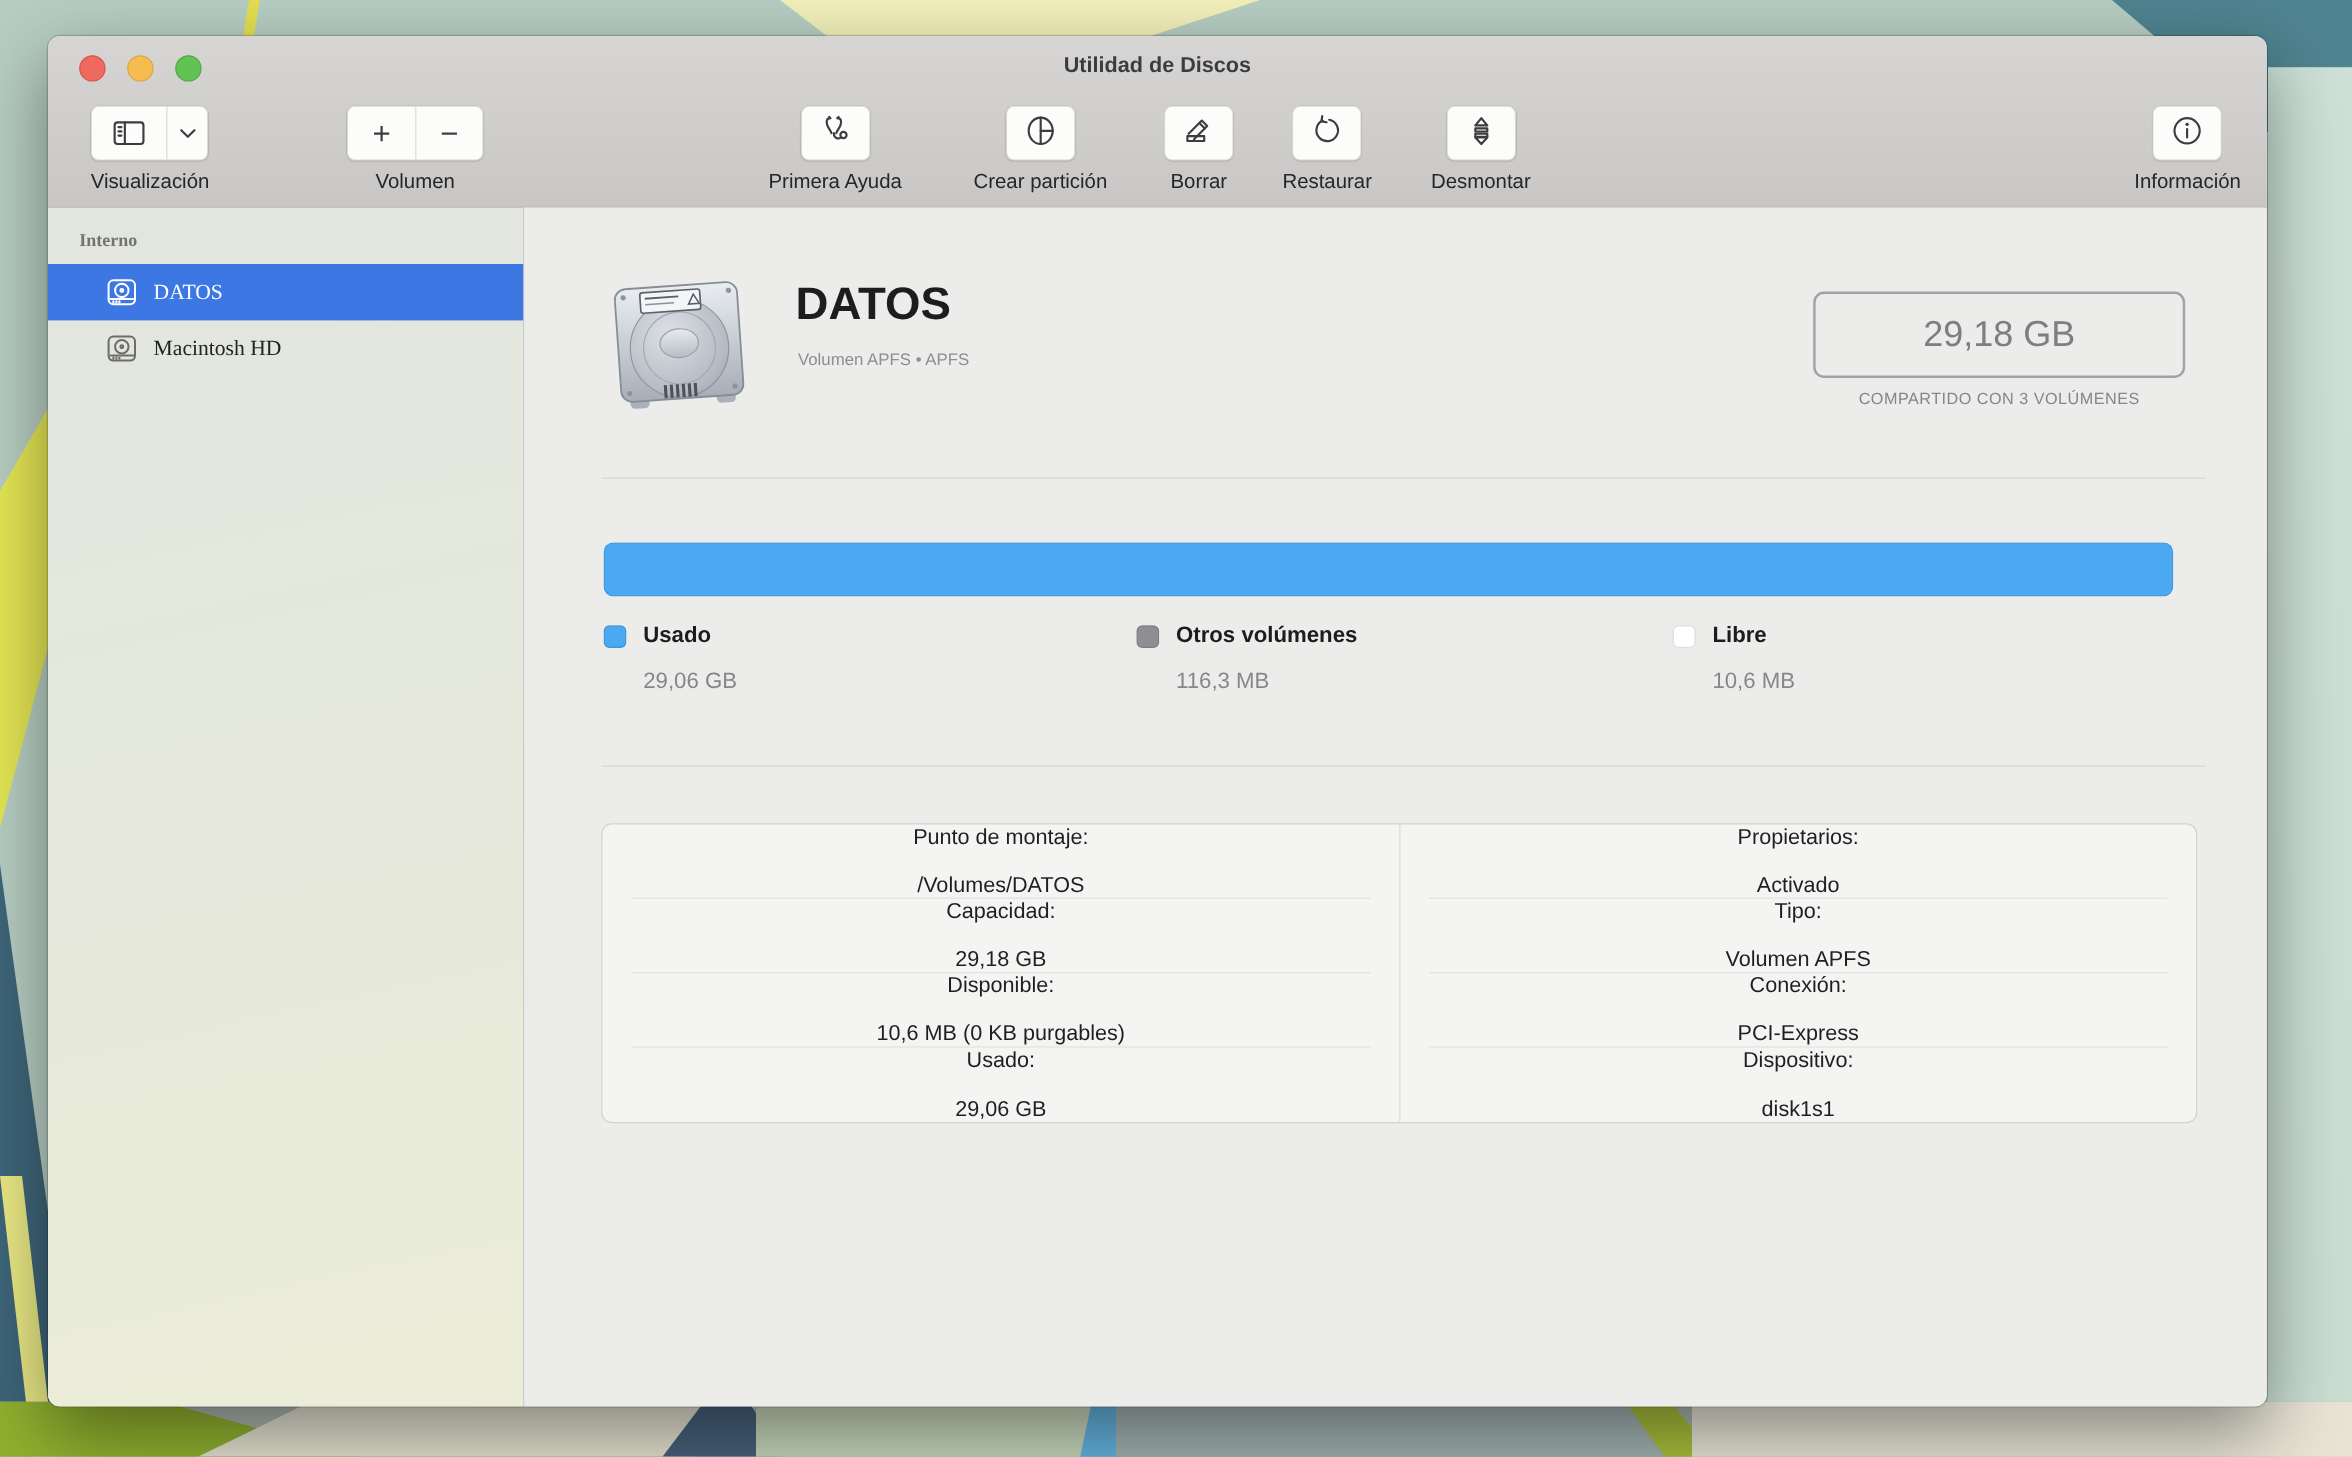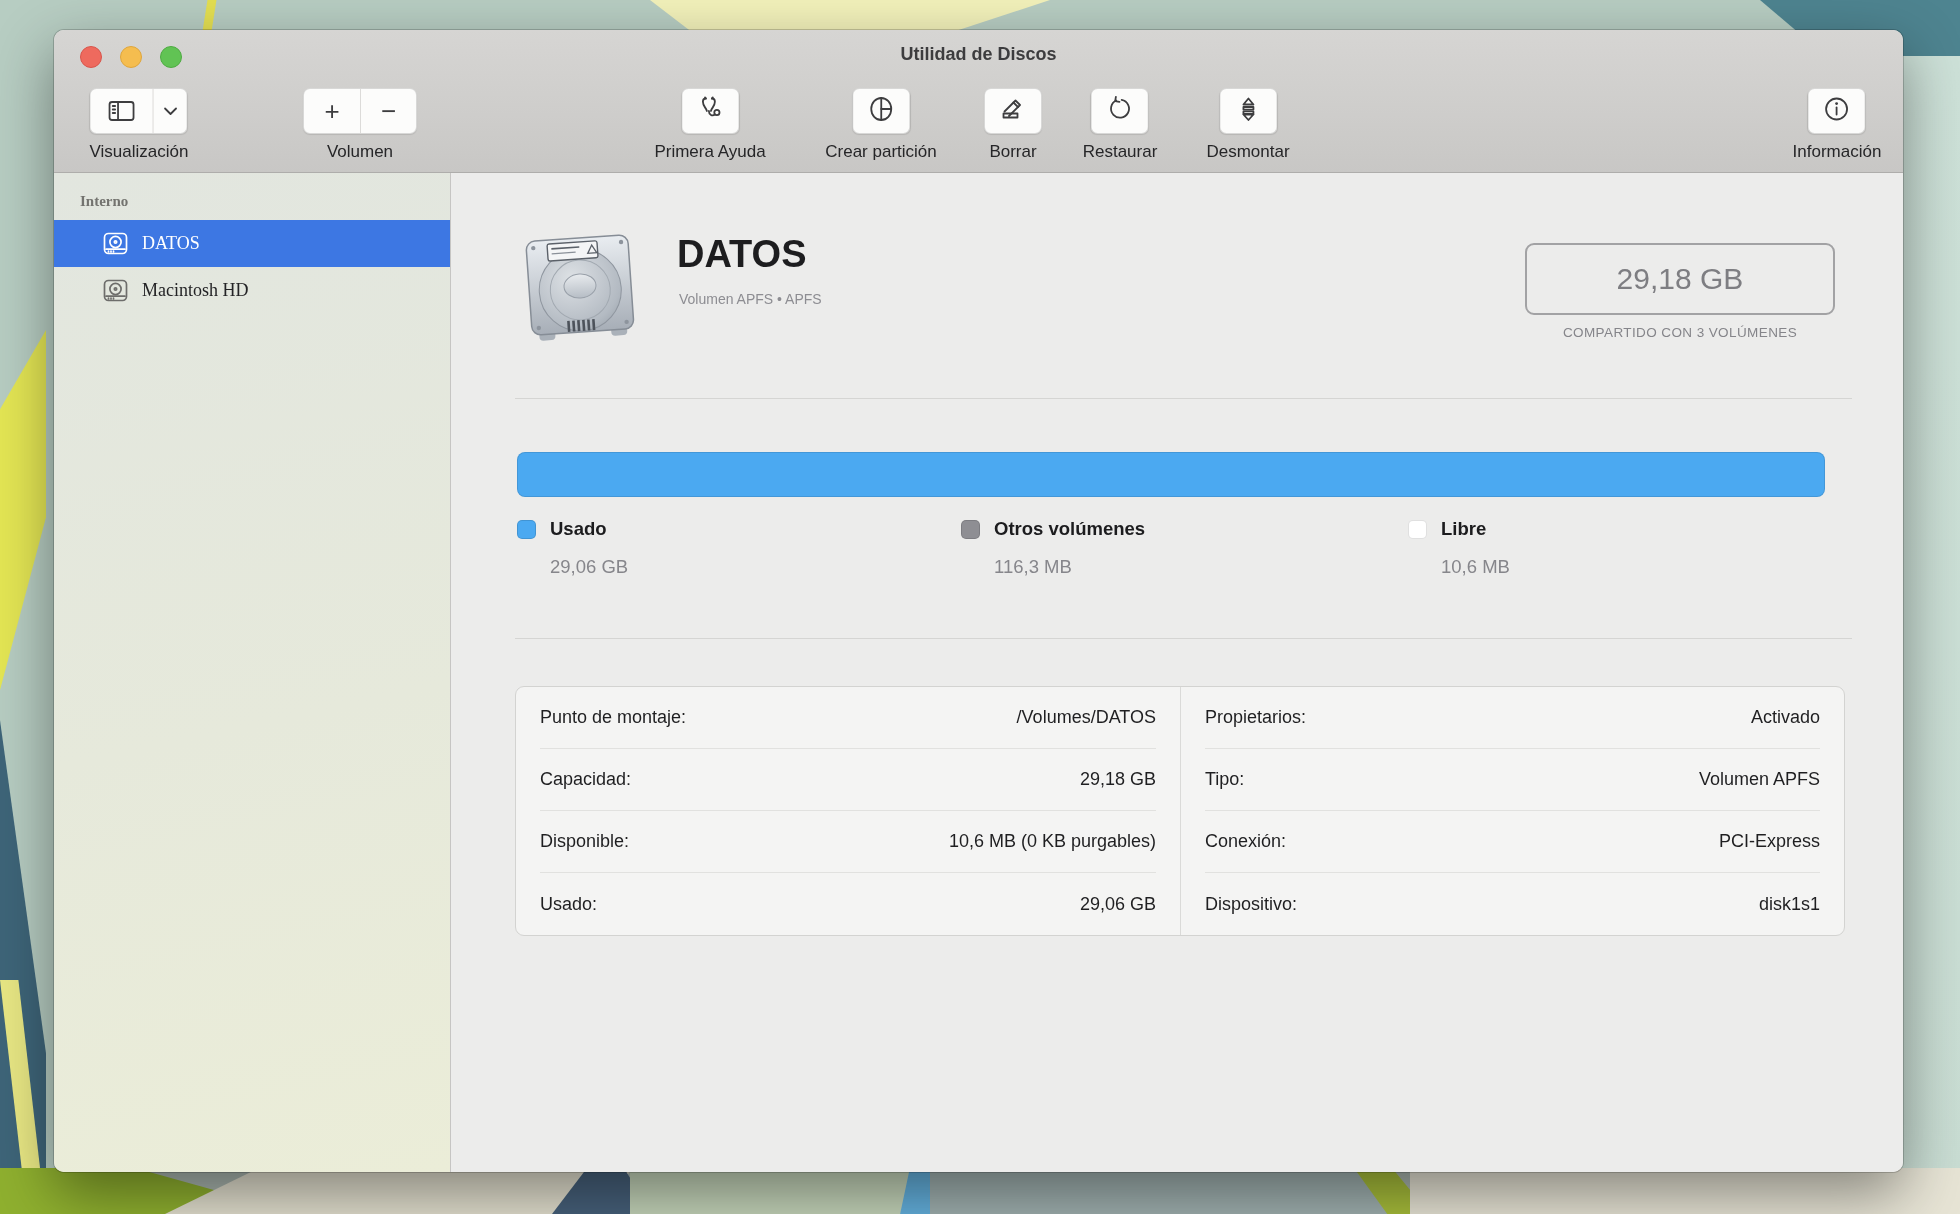--- a/index.html
+++ b/index.html
@@ -20,21 +20,21 @@
   .wb1 { left:0; width:300px; background:#8fb02f; clip-path:polygon(0 0,45% 0,100% 100%,0 100%); }
   .wb2 { left:165px; width:470px; background:#e3e0cf; clip-path:polygon(20% 0,100% 0,88% 100%,0 100%); }
   .wb3 { left:552px; width:100px; background:#46607a; clip-path:polygon(35% 0,72% 0,100% 100%,0 100%); }
   .wb4 { left:630px; width:300px; background:#c4d4b9; }
   .wb5 { left:905px; width:34px; background:#63b0dd; transform:skewX(-12deg); }
   .wb6 { left:930px; width:460px; background:#9fb0af; }
   .wb7 { left:1335px; width:95px; background:#a7bd3a; clip-path:polygon(20% 0,60% 0,100% 100%,55% 100%); }
   .wb8 { left:1410px; width:550px; background:#e7e4d5; }
 
   
-  .window { position:absolute; left:54px; top:30px; width:1849px; height:1142px;
+  .window { position:absolute; left:40px; top:30px; width:1849px; height:1142px;
             border-radius:10px; overflow:hidden; background:#ececea;
             box-shadow:0 22px 60px rgba(0,0,0,.42), 0 0 0 1px rgba(0,0,0,.18); }
 
   
   .header { position:relative; height:143px;
             background:linear-gradient(180deg,#d6d5d3 0%, #cecdcb 60%, #c8c7c5 100%);
             border-bottom:1px solid #aeadab; }
   .traffic { position:absolute; left:26px; top:16px; display:flex; gap:18px; }
   .tl { width:22px; height:22px; border-radius:50%; display:inline-block; }
   .tl.red    { background:#ee6a5e; border:1px solid #d9554b; }
@@ -81,33 +81,33 @@
   .cap-note { position:absolute; left:1034px; top:152px; width:390px; text-align:center;
               font-size:13.5px; color:#85858a; letter-spacing:.4px; }
 
   .hdiv { position:absolute; left:64px; width:1337px; height:1px; background:#d5d5d3; }
   .hdiv1 { top:225px; } .hdiv2 { top:465px; }
 
   .usage-bar { position:absolute; left:66px; top:279px; width:1308px; height:45px;
                border-radius:8px; border:1px solid rgba(0,0,0,.10); }
 
   .legend-item { position:absolute; top:345px; }
-  .leg-head { display:flex; align-items:center; gap:14px; }
+  .leg-head { display:flex; align-items:flex-end; gap:14px; }
   .swatch { width:19px; height:19px; border-radius:5px; border:1px solid rgba(0,0,0,.12); }
   .leg-label { font-size:18.5px; font-weight:700; color:#1c1c1e; }
   .leg-value { margin:16px 0 0 33px; font-size:18.5px; color:#86868b; }
   .leg-usado { left:66px; } .leg-otros { left:510px; } .leg-libre { left:957px; }
 
   .card { position:absolute; left:64px; top:513px; width:1330px; height:250px;
           background:#f4f4f3; border:1px solid #d3d3d1; border-radius:9px;
           display:grid; grid-template-columns:1fr 1fr; overflow:hidden; }
   .ccol { padding:0 24px; }
   .ccol.right { border-left:1px solid #dadad8; }
   .drow { height:62px; display:flex; align-items:center; justify-content:space-between;
-          font-size:18px; color:#1f1f21; border-bottom:1px solid #e1e1df; }
+          font-size:18px; color:#1f1f21; border-bottom:1px solid #e1e1df;flex-direction:column; }
   .drow:last-child { border-bottom:none; }
   .dlabel { white-space:nowrap; }
   .dvalue { white-space:nowrap; text-align:left; }
 </style>
 </head>
 <body>
 
 <div class="desktop">
   <div class="wp wp-yellow-trap"></div>
   <div class="wp wp-yellow-line"></div>

